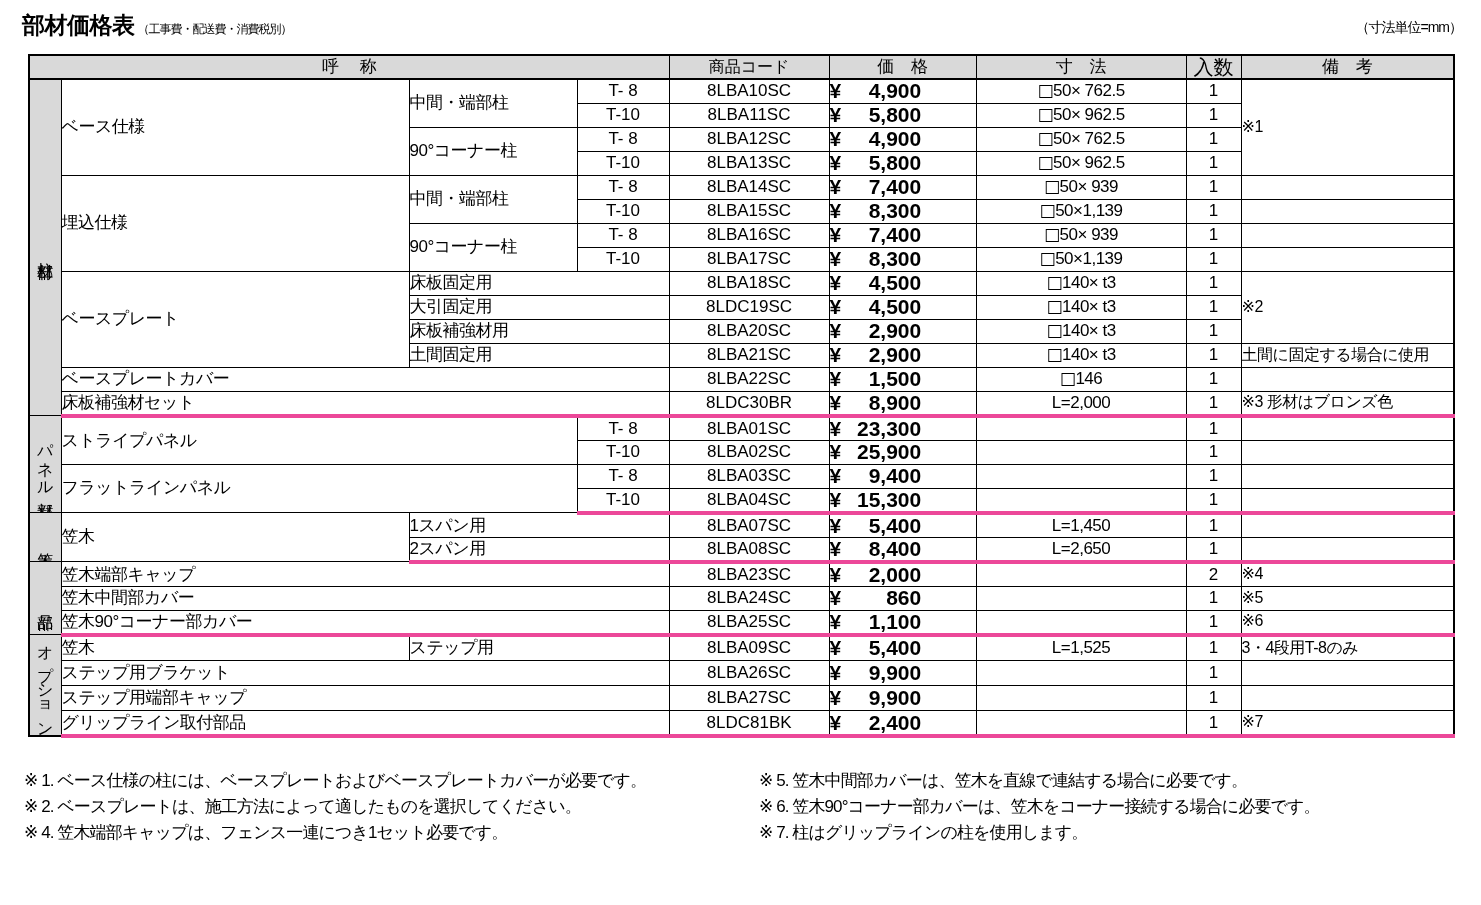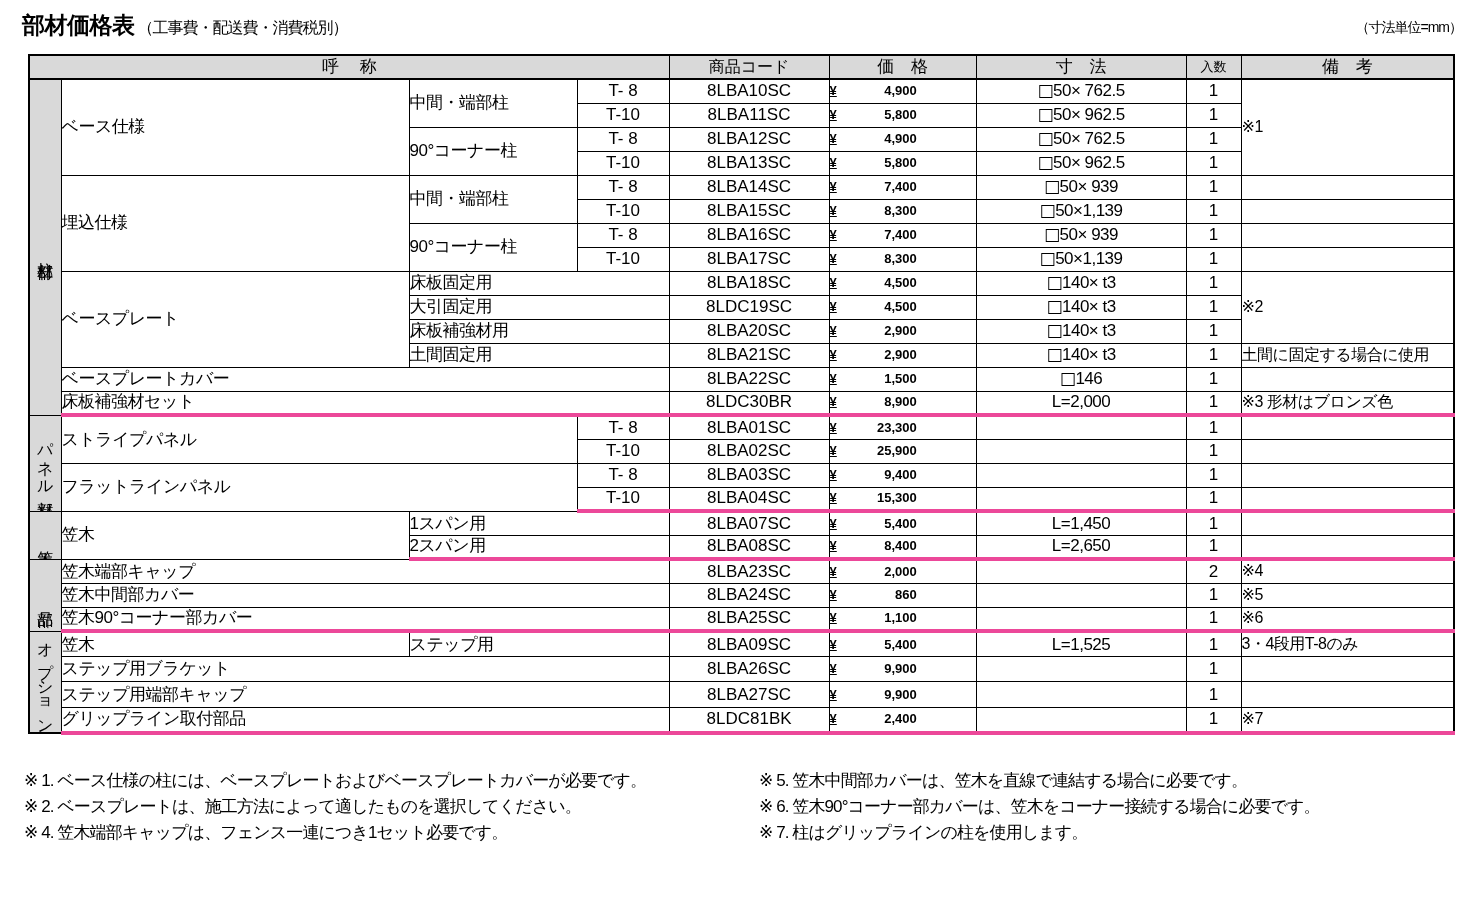--- a/index.html
+++ b/index.html
@@ -28,21 +28,21 @@
     width: 1440px;
     height: 34px;
   }
   .title-main {
     font-size: 23px;
     font-weight: bold;
     letter-spacing: -0.5px;
     vertical-align: baseline;
   }
   .title-sub {
-    font-size: 16px;
+    font-size: 12px;
     font-weight: normal;
     letter-spacing: -1px;
     margin-left: 3px;
     vertical-align: baseline;
   }
   .unit-note {
     position: absolute;
     right: 0px;
     top: 9px;
     font-size: 14px;
@@ -82,21 +82,21 @@
     height: 46px;
     font-weight: normal;
     font-size: 17px;
     letter-spacing: 1px;
     border-bottom: 2px solid #000 !important;
   }
   th.h-name   { letter-spacing: 8px; text-indent: 8px; }
   th.h-code   { letter-spacing: 0px; font-size: 16px; }
   th.h-price  { letter-spacing: 6px; text-indent: 6px; }
   th.h-dim    { letter-spacing: 6px; text-indent: 6px; }
-  th.h-qty    { letter-spacing: 0px; font-size: 13px; }
+  th.h-qty    { letter-spacing: 0px; font-size: 20px; }
   th.h-remark { letter-spacing: 6px; text-indent: 6px; }
 
   
   td.cat {
     background: #d9d9d9;
     width: 32px;
     text-align: center;
     vertical-align: middle;
     font-size: 16px;
     border-right: 2px solid #000;
@@ -110,24 +110,23 @@
     line-height: 1;
   }
 
   td.nm1 { text-align: left;   padding-left: 9px; font-size: 17px; letter-spacing: -0.5px; }
   td.nm2 { font-size: 17px; letter-spacing: -0.5px; margin-left: 30px; }
   td.nm3 { text-align: center; font-size: 17px; font-family: "Liberation Sans", sans-serif; letter-spacing: 0px; margin-left: 34px; }
   td.code { text-align: center; font-size: 17px; letter-spacing: 0px; }
   td.price {
     text-align: left;
     font-weight: bold;
-    font-size: 13px;
+    font-size: 21px;
     padding-left: 14px;
     letter-spacing: 0px;
-    text-decoration: underline;
   }
   td.price .yen { margin-right: 6px; }
   td.price .num { display: inline-block; width: 74px; text-align: right; }
   td.dim   { text-align: center; font-size: 17px; letter-spacing: -0.5px; }
   td.qty   { text-align: center; font-size: 17px; }
   td.remark{ text-align: left; padding-left: 6px; font-size: 16px; letter-spacing: -0.5px; }
 
   .sq { font-family: "DejaVu Sans", sans-serif; }
 
   

